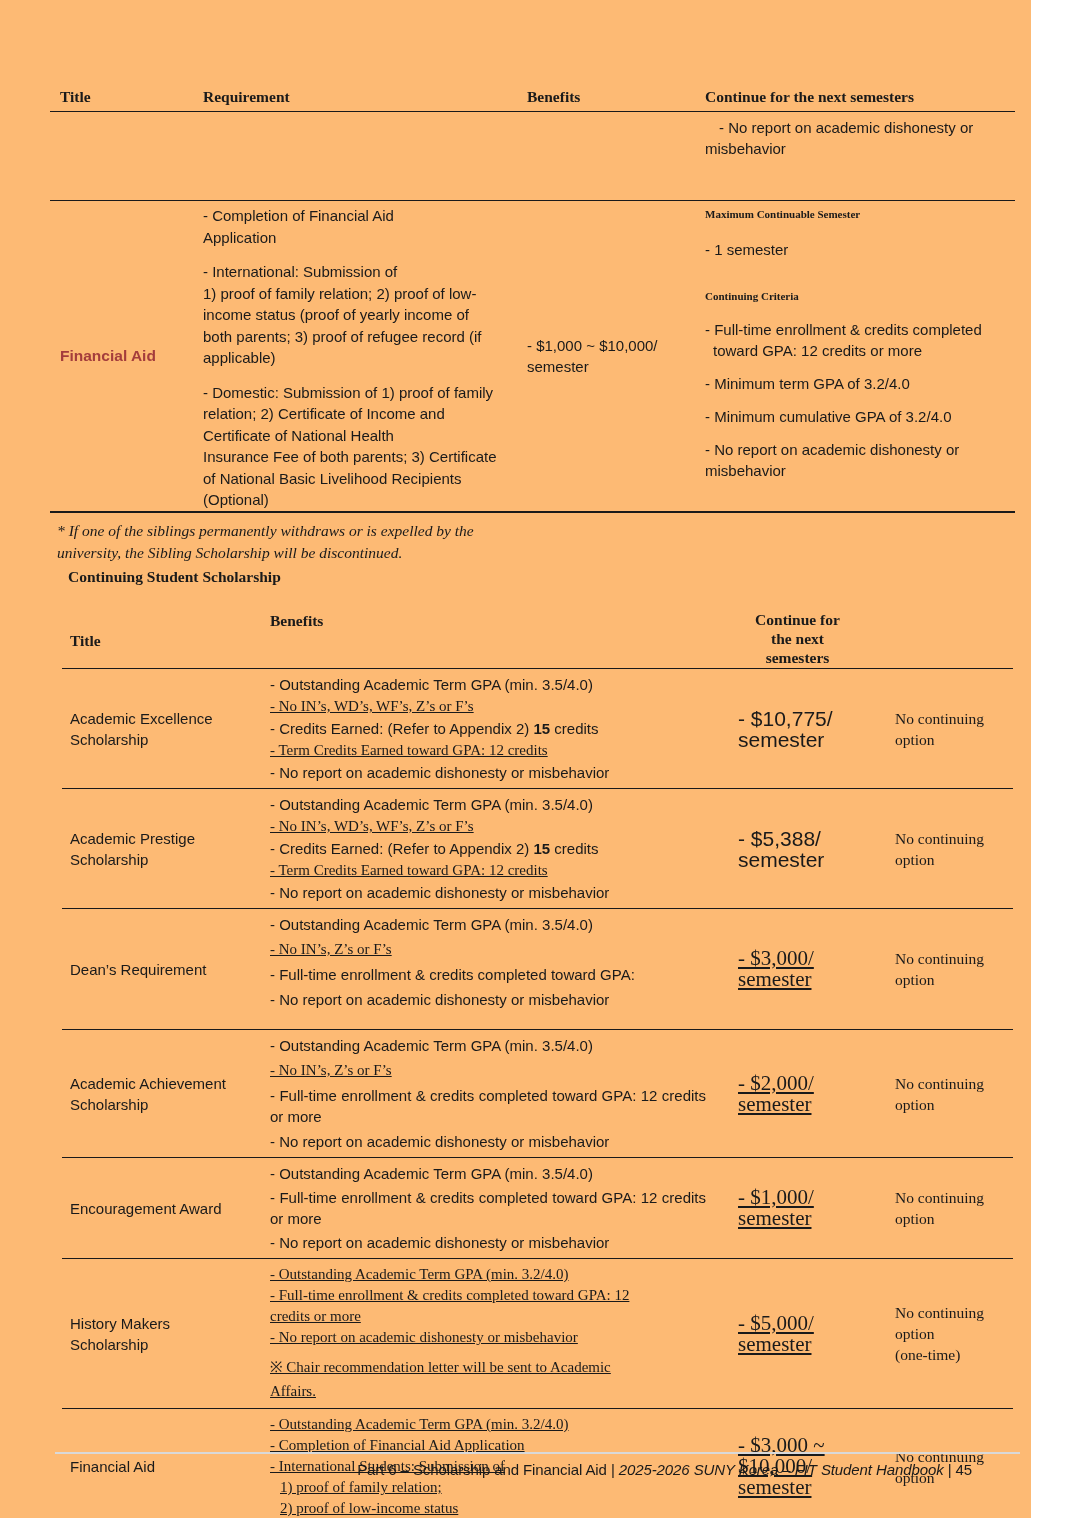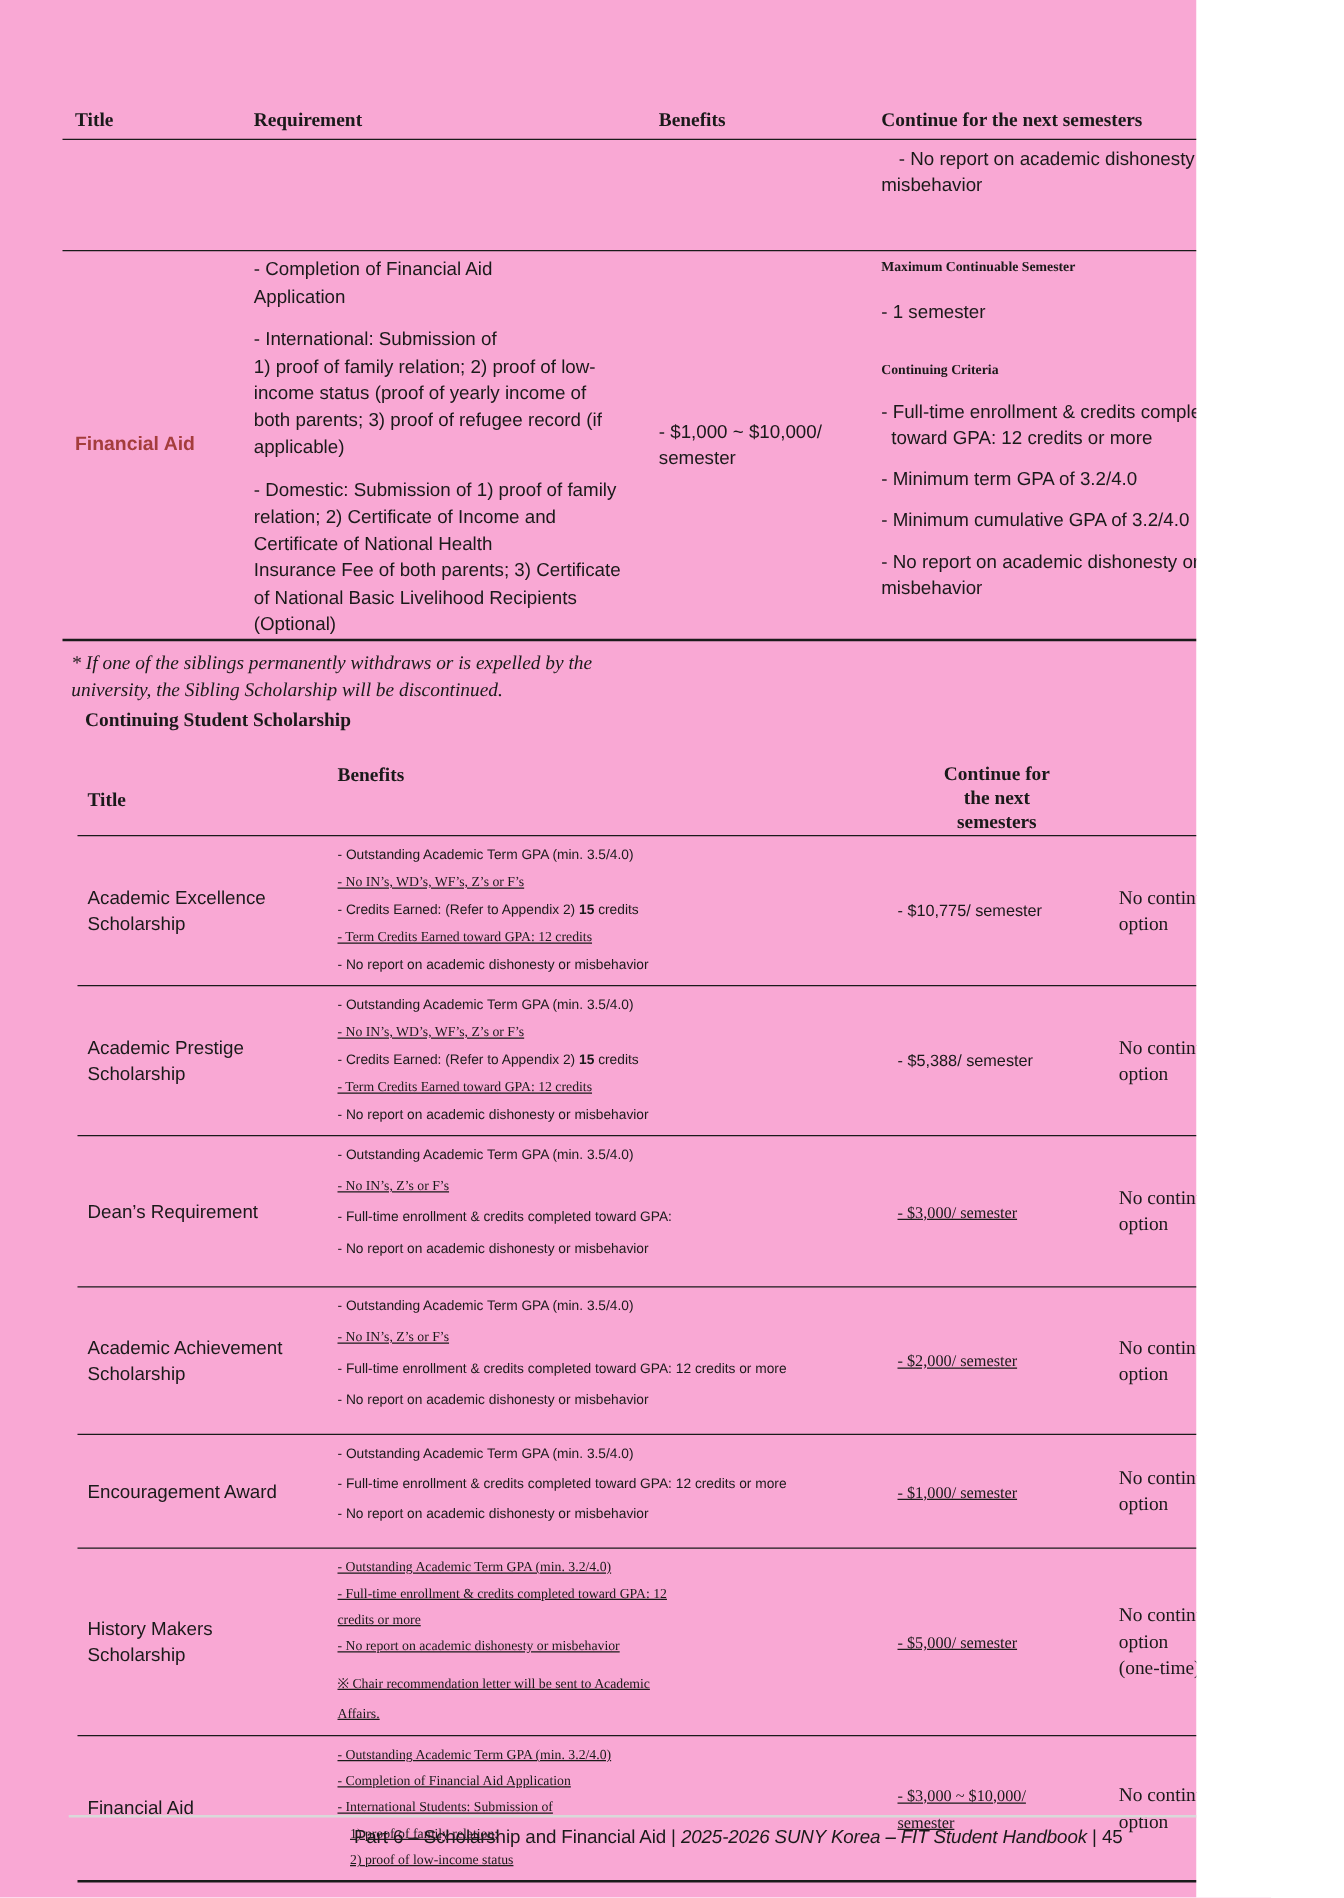--- a/index.html
+++ b/index.html
@@ -1,16 +1,16 @@
 <!DOCTYPE html>
 <html><head>
 <meta charset="utf-8">
 <style>
   html,body{margin:0;padding:0;background:#ffffff;}
-  .page{position:relative;width:957px;height:1518px;background:#f9a8d4;color:#1a1a1a;
+  .page{position:relative;width:1031px;height:1518px;background:#fdba74;color:#1a1a1a;
         font-family:"Liberation Sans",sans-serif;overflow:hidden;}
   .serif{font-family:"Liberation Serif",serif;text-decoration:underline;}
   .sans{font-family:"Liberation Sans",sans-serif;}
   .pl{white-space:pre-line;}
   .bold{font-weight:700;}
 
   
   .t1{position:absolute;left:50px;top:86px;width:965px;}
   .t1-grid{display:grid;grid-template-columns:153px 324px 178px 310px;}
   .t1-head{padding-top:2px;padding-bottom:5px;border-bottom:1.5px solid #1a1a1a;}
@@ -42,22 +42,22 @@
   .t2-head{height:68px;border-bottom:1.5px solid #1a1a1a;
            font-family:"Liberation Serif",serif;font-weight:700;font-size:15.5px;}
   .t2-head .h-title{padding:32px 0 0 8px;}
   .t2-head .h-criteria{padding:32px 0 0 8px;}
   .t2-head .h-ben{padding:12px 0 0 8px;}
   .t2-head .h-cont{padding-top:10px;text-align:center;line-height:19px;}
   .t2-row{border-bottom:1px solid #1a1a1a;}
   .t2-row.last{border-bottom:2px solid #1a1a1a;}
   .c-title{display:flex;align-items:center;padding-left:8px;
            font-family:Liberation Sans, sans-serif;font-size:15px;line-height:21px;}
-  .c-crit{padding:5px 4px 5px 8px;font-size:11px;line-height:21px;}
-  .c-ben{display:flex;align-items:center;padding-left:8px;font-size:13px;line-height:21px;}
+  .c-crit{padding:5px 4px 5px 8px;font-size:15px;line-height:21px;}
+  .c-ben{display:flex;align-items:center;padding-left:8px;font-size:21px;line-height:21px;margin-left:20px;}
   .c-cont{display:flex;align-items:center;padding-left:10px;
           font-family:"Liberation Serif",serif;font-size:15.5px;line-height:21px;}
   .r0{min-height:107px}.r1{min-height:105px}.r2{min-height:120px}.r3{min-height:117px}
   .r4{min-height:90px}.r5{min-height:130px}.r6{min-height:106px}
   .r0 .ln + .ln,.r1 .ln + .ln{margin-top:1px;}
   .r0 .ln-credits,.r1 .ln-credits{margin-top:3px;}
   .r2 .ln + .ln{margin-top:4px;}
   .r3 .ln + .ln{margin-top:4px;}
   .r4 .ln + .ln{margin-top:3px;}
   .r6 .ln{line-height:21px;}

